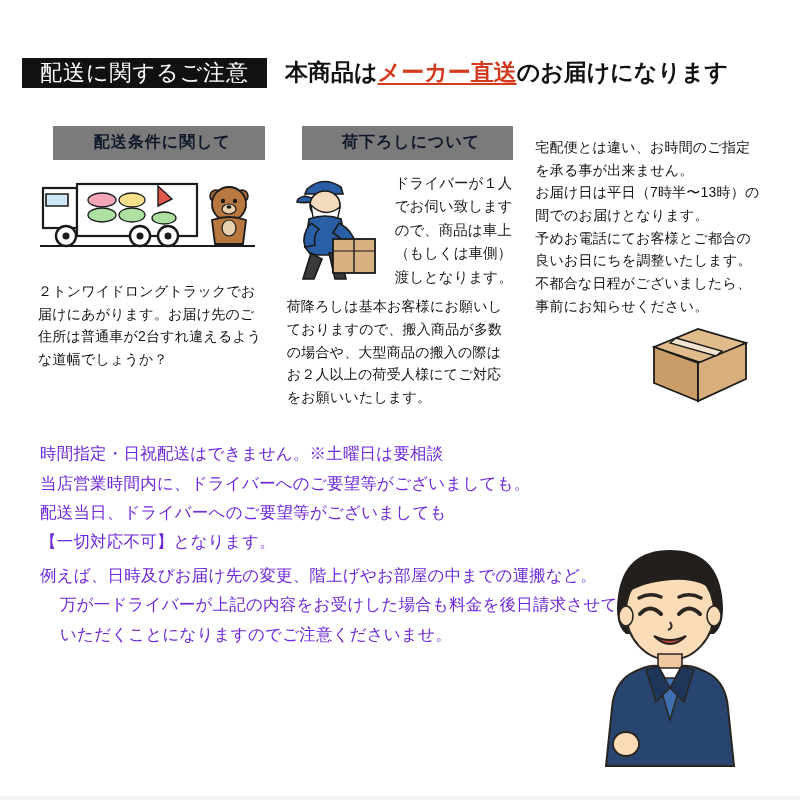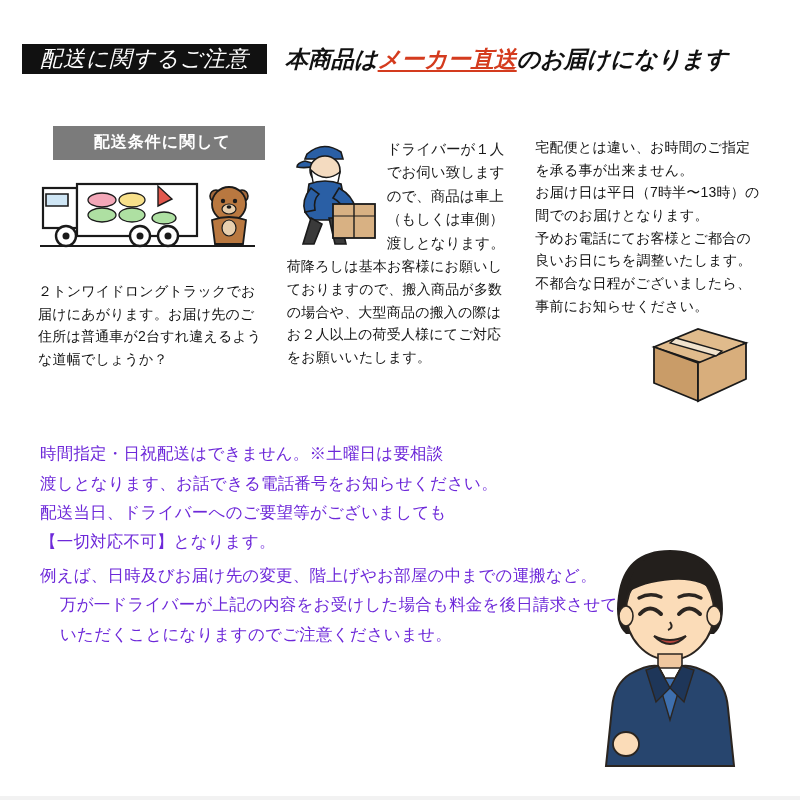--- a/index.html
+++ b/index.html
@@ -17,24 +17,23 @@
   .page {
     position: relative;
     width: 800px;
     height: 800px;
     box-sizing: border-box;
   }
 
   
   .header {
     display: flex;
-    align-items: center;
+    align-items: flex-end;
     margin: 30px 22px 0 22px;
     height: 58px;
-    font-style: italic;
   }
   .header-badge {
     background: #111111;
     color: #ffffff;
     font-size: 22px;
     letter-spacing: 1px;
     display: flex;
     align-items: center;
     justify-content: center;
     padding: 0 18px;
@@ -60,21 +59,21 @@
   .columns {
     display: flex;
     margin: 38px 38px 0 38px;
     gap: 22px;
   }
   .col {
     width: 235px;
   }
   .col-title {
     background: #7b7b7b;
-    color: #ffffff;
+    color: #0f172a;
     font-size: 16px;
     font-weight: bold;
     text-align: center;
     padding: 6px 0 7px 7px;
     letter-spacing: 1px;
     margin-left: 15px;
   }
   .col-body {
     margin-top: 10px;
   }
@@ -82,30 +81,31 @@
     font-size: 14px;
     line-height: 1.62;
     color: #141414;
     letter-spacing: 0.2px;
   }
   .col1-img {
     margin: 8px 0 6px 2px;
   }
   .col2-inline {
     display: flex;
-    gap: 8px;
-    align-items: center;
+    gap: 16px;
+    align-items: flex-end;
   }
   .col2-text {
     flex: 1;
     font-size: 14.5px;
     line-height: 1.62;
     padding-top: 2px;
   }
   .col2-below {
+    margin-top: 6px;
   }
   .col3-box {
     position: relative;
     height: 92px;
   }
   .col3-box svg {
     position: absolute;
     right: 6px;
     top: 0;
   }
@@ -197,20 +197,21 @@
               <path d="M172 50 q17 -6 34 0 l-3 24 h-28 z" fill="#b97840" stroke="#1a1a1a" stroke-width="1.8"></path>
               <ellipse cx="189" cy="58" rx="7" ry="8" fill="#e8cfae" stroke="#1a1a1a" stroke-width="1.2"></ellipse>
             </g>
           </svg>
         </div>
         <div class="col-text">２トンワイドロングトラックでお届けにあがります。お届け先のご住所は普通車が2台すれ違えるような道幅でしょうか？</div>
       </div>
     </div>
 
     <div class="col">
+      <div class="col-title">荷下ろしについて</div>
       <div class="col-body">
         <div class="col2-inline">
           <div>
             <svg width="92" height="112" viewBox="0 0 92 112" xmlns="http://www.w3.org/2000/svg">
 
               <path d="M20 16 q16 -14 34 -2 l2 7 h-38 z" fill="#2a5fa5" stroke="#1a1a1a" stroke-width="1.6"></path>
               <path d="M18 23 q-8 2 -8 6 q10 2 22 -2 z" fill="#2a5fa5" stroke="#1a1a1a" stroke-width="1.6"></path>
 
               <ellipse cx="38" cy="32" rx="15" ry="14" fill="#f4dbc0" stroke="#1a1a1a" stroke-width="1.6"></ellipse>
 
@@ -285,21 +286,21 @@
 
       <path d="M78 128 l12 22 l-14 14 l-10 -32 z" fill="#1e3659" stroke="#2b2520" stroke-width="1.4"></path>
       <path d="M102 128 l-12 22 l14 14 l10 -32 z" fill="#1e3659" stroke="#2b2520" stroke-width="1.4"></path>
 
       <ellipse cx="46" cy="206" rx="13" ry="12" fill="#fbdcb8" stroke="#2b2520" stroke-width="1.8"></ellipse>
     </svg>
   </div>
 
   <div class="bottom">
     <p>時間指定・日祝配送はできません。※土曜日は要相談</p>
-    <p>渡しとなります、お話できる電話番号をお知らせください。</p>
+    <p>当店営業時間内に、ドライバーへのご要望等がございましても。</p>
     <p>配送当日、ドライバーへのご要望等がございましても</p>
     <p>【一切対応不可】となります。</p>
     <p class="gap" style="max-width:560px;">例えば、日時及びお届け先の変更、階上げやお部屋の中までの運搬など。</p>
     <p style="max-width:560px;margin-left:20px;">万が一ドライバーが上記の内容をお受けした場合も料金を後日請求させていただくことになりますのでご注意くださいませ。</p>
   </div>
 
   <div class="footer-strip"></div>
 </div>
 
 </body></html>

